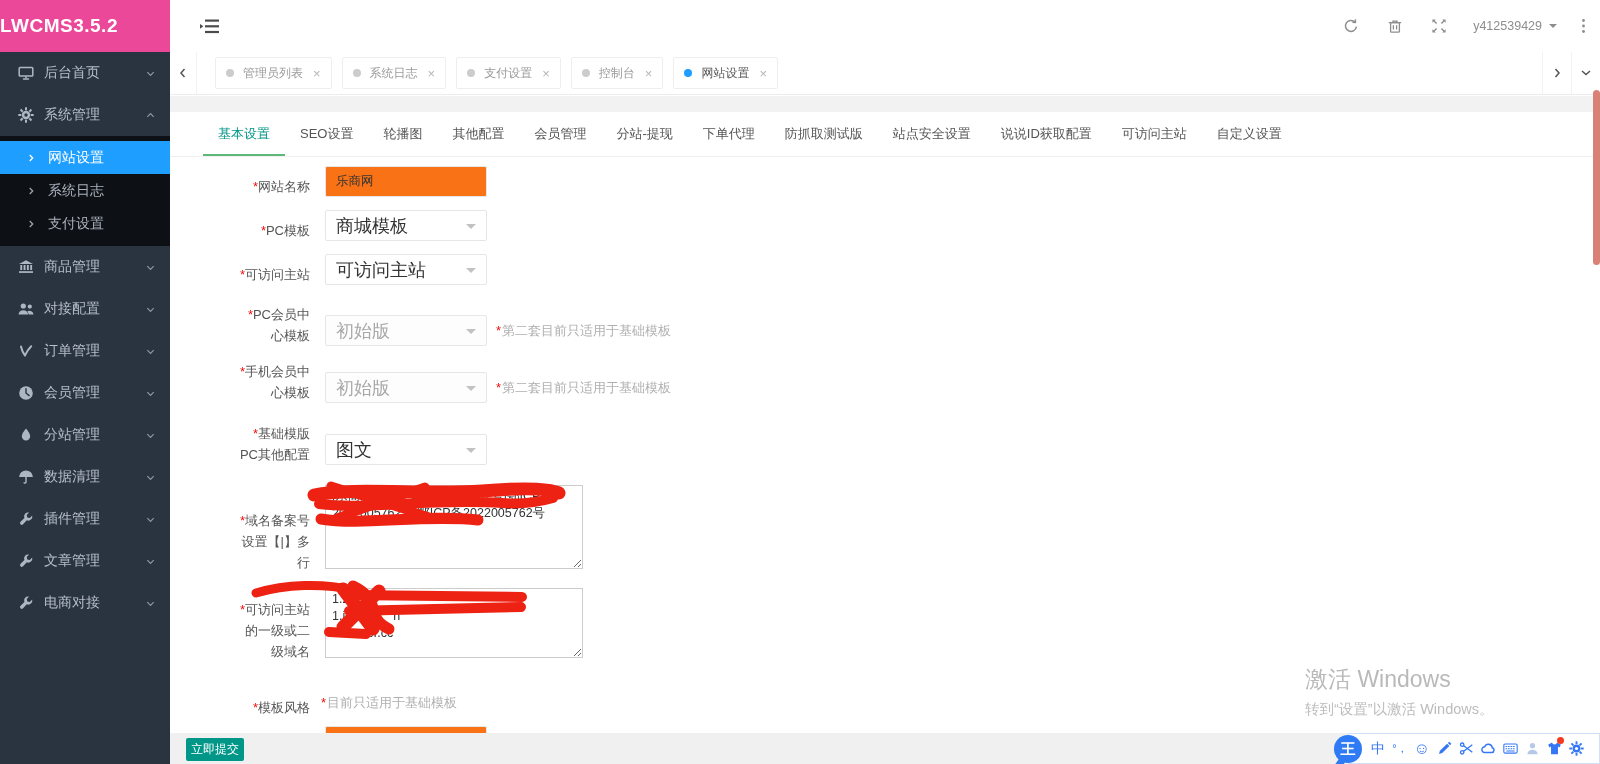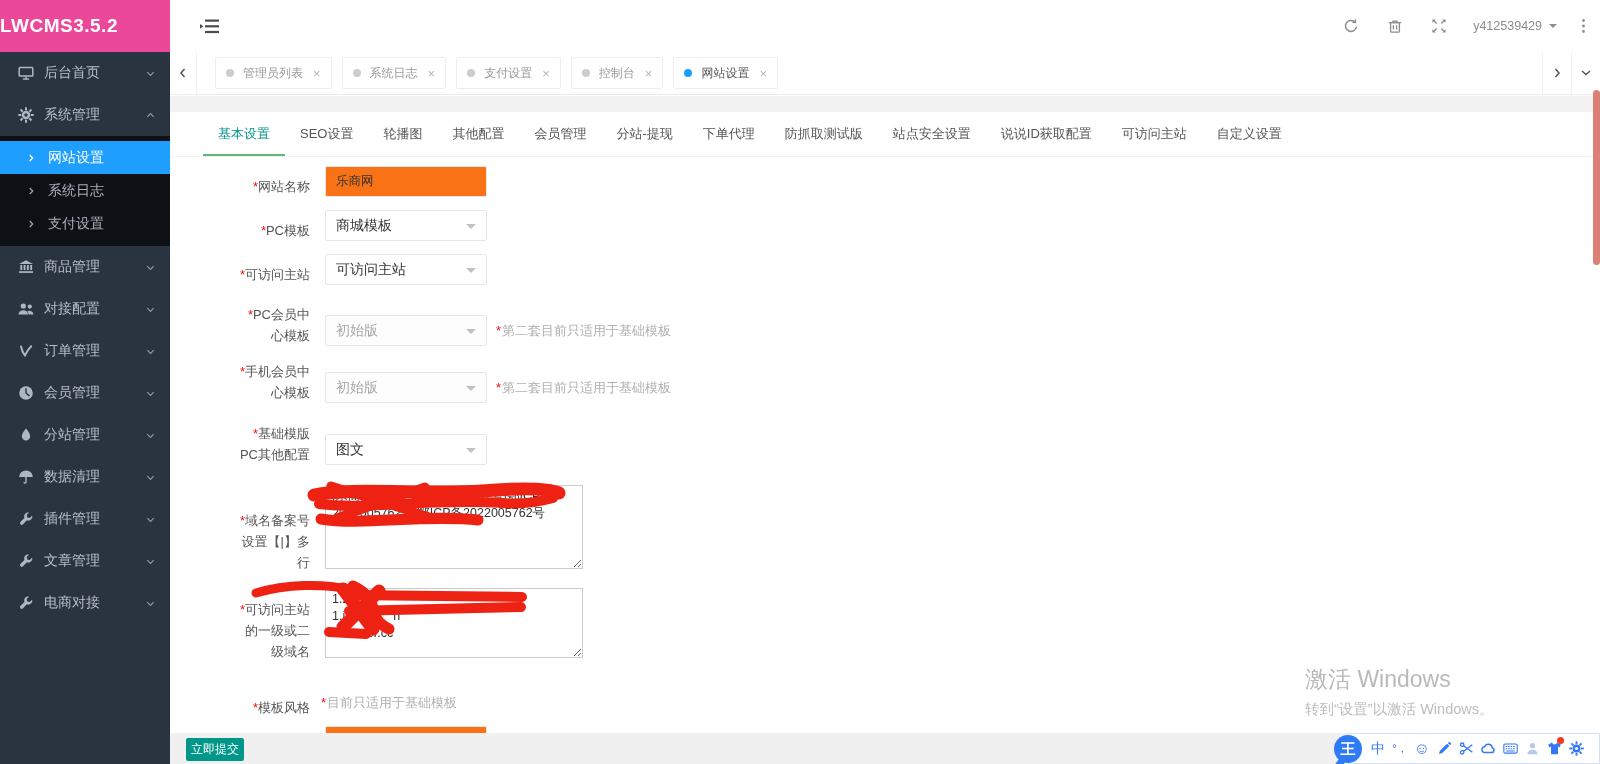--- a/index.html
+++ b/index.html
@@ -57,21 +57,21 @@
   .ctab.active { color:#009688; border-bottom:2px solid #5FB878; }
 
   
   .form { padding-top:9px; }
   .row { display:flex; align-items:flex-end; margin-bottom:13px;padding-left:15px; }
   .row-label { width:127px; padding-right:2px; padding-top:6px; text-align:right; font-size:13px; color:#555; line-height:21px; }
   .req { color:#f20d0d; font-style:normal; }
   .lab { white-space:pre-line; }
   .ctl { margin-left:13px; position:relative; }
   .inp { width:162px; height:31px; border:1px solid #e6e6e6; border-radius:2px; padding:0 10px; font-size:12.5px; color:#333; outline:none; background:#f97316; font-family:"Liberation Sans",sans-serif; }
-  .sel { width:162px; height:31px; border:1px solid #e6e6e6; border-radius:2px; padding:0 24px 0 10px; font-size:14px; color:#333; background:#fff; display:flex; align-items:center; cursor:pointer; position:relative; }
+  .sel { width:162px; height:31px; border:1px solid #e6e6e6; border-radius:2px; padding:0 24px 0 10px; font-size:18px; color:#333; background:#fff; display:flex; align-items:center; cursor:pointer; position:relative; }
   .sel.muted { color:#a8a8a8; background:#fdfdfd; }
   .tri { position:absolute; right:10px; top:13px; width:0; height:0; border:5px solid transparent; border-top-color:#c2c2c2; }
   .ta { width:258px; border:1px solid #ccc; padding:2px 6px; font-size:12.5px; line-height:17px; color:#333; outline:none; resize:both; font-family:"Liberation Sans",sans-serif; white-space:pre-wrap; }
   .ta1 { height:84px; } .ta2 { height:70px; }
   .hint { display:flex; align-items:center; height:31px; margin-left:9px; font-size:13px; color:#b0b0b0; }
   .hint .req { margin-right:1px; }
   .mb4 { margin-bottom:9px; } .mb5 { margin-bottom:14px; } .mb6 { margin-bottom:20px; }
   .mb7 { margin-bottom:15px; } .mb8 { margin-bottom:25px; } .mb9 { margin-bottom:8px; }
 
   .form-footer { position:absolute; left:0; right:0; bottom:0; height:31px; background:#f0f0f0; z-index:20; }

